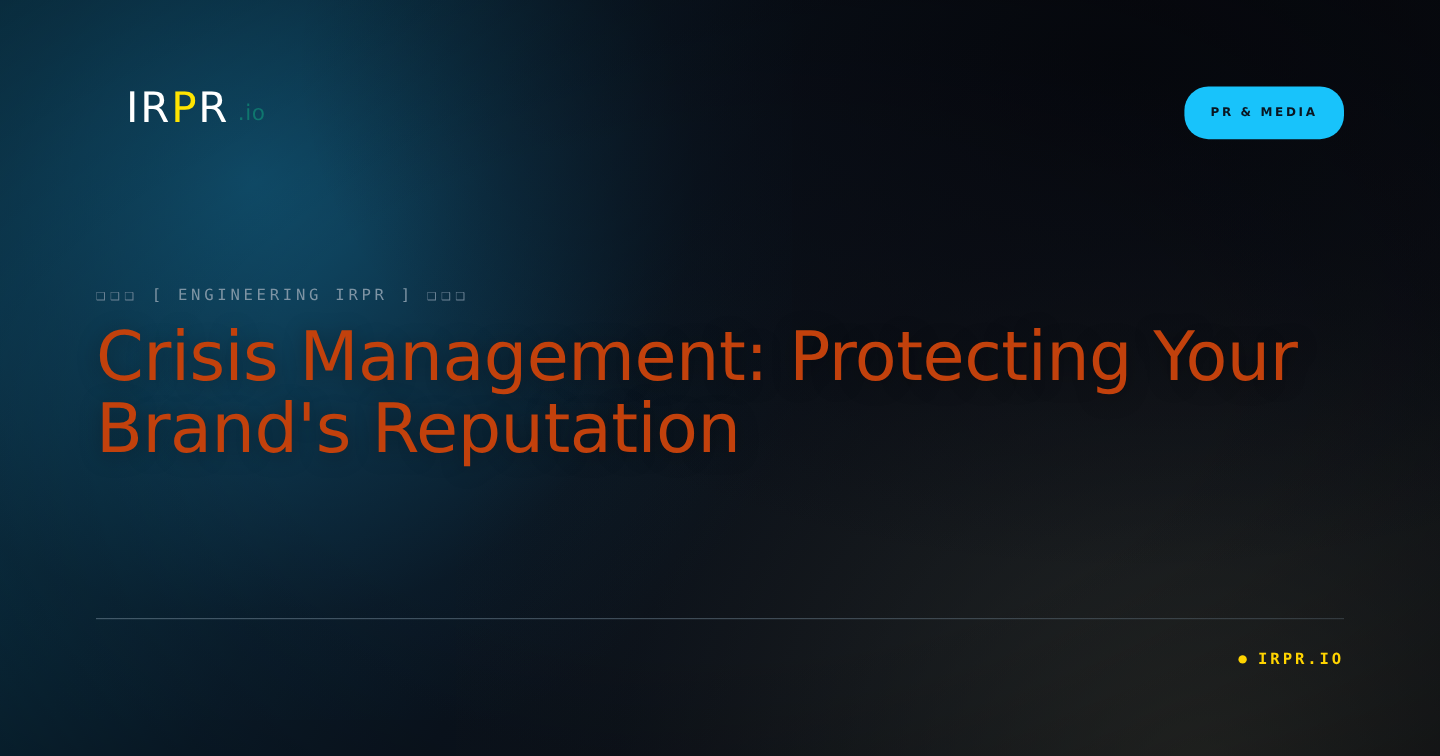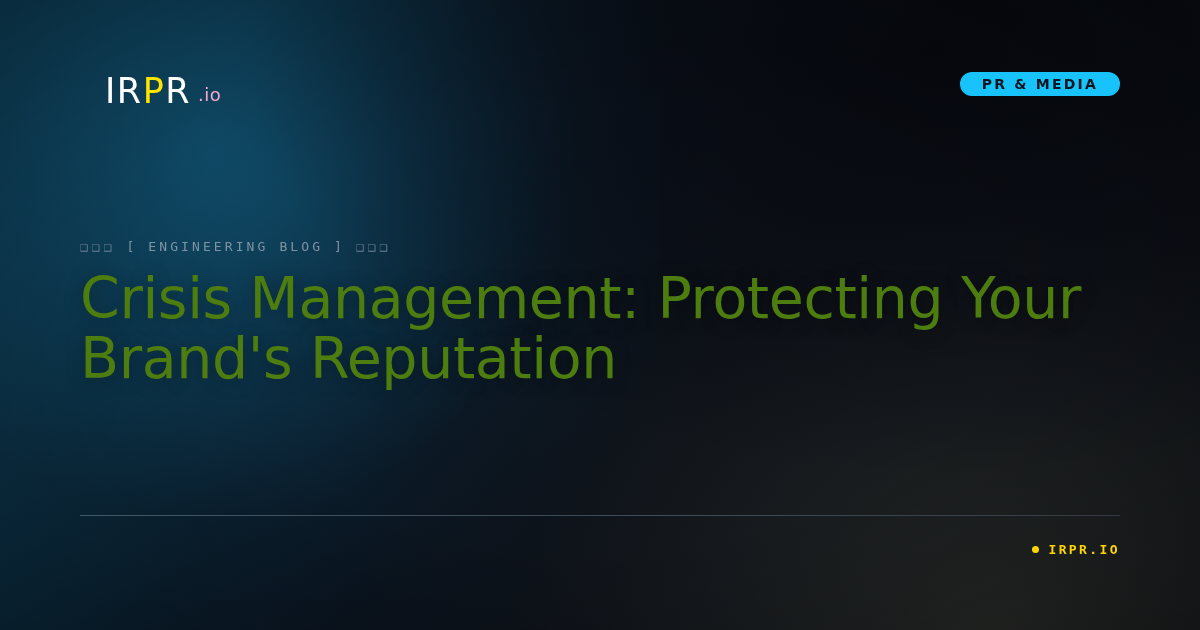--- a/index.html
+++ b/index.html
@@ -84,41 +84,41 @@
     font-weight: 400;
     letter-spacing: 1.5px;
     line-height: 1;
     white-space: nowrap;
     color: #ffffff;
   }
   .logo .seg-ir { color: #ffffff; margin-left: 25px; }
   .logo .seg-p  { color: #ffe400; }
   .logo .seg-r  { color: #ffffff; }
   .logo .seg-io {
-    color: #f9a8d4;
+    color: #0f766e;
     font-size: 18px;
     letter-spacing: 0.5px;
     margin-left: 7px;
     vertical-align: 2px;
   }
 
   
   .badge {
     position: absolute;
     right: 80px;
     top: 72px;
-    height: 24px;
+    height: 44px;
     padding: 0 22px;
     display: flex;
     align-items: center;
     justify-content: center;
     border-radius: 20px;
     background: #18c3fb;
     color: #0a1520;
-    font-size: 14px;
+    font-size: 10px;
     font-weight: 700;
     letter-spacing: 2.2px;
     white-space: nowrap;
     box-sizing: border-box;
   }
 
   
   .kicker {
     position: absolute;
     left: 80px;
@@ -139,21 +139,21 @@
   .headline {
     position: absolute;
     left: 80px;
     top: 268px;
     width: 1010px;
     margin: 0;
     font-size: 57px;
     font-weight: 400;
     line-height: 1.06;
     letter-spacing: -0.4px;
-    color: #4d7c0f;
+    color: #c2410c;
     text-shadow: 0 2px 18px rgba(0,0,0,0.35);
   }
 
   
   .divider {
     position: absolute;
     left: 80px;
     top: 515px;
     width: 1040px;
     height: 1px;
@@ -205,21 +205,21 @@
     <div class="logo">
       <span class="seg-ir">IR</span><span class="seg-p">P</span><span class="seg-r">R</span><span class="seg-io">.io</span>
     </div>
 
     <div class="badge">
       <span>PR &amp; MEDIA</span>
     </div>
 
     <div class="kicker">
       <span class="tofu">❑❑❑</span>
-      <span>[ ENGINEERING BLOG ]</span>
+      <span>[ ENGINEERING IRPR ]</span>
       <span class="tofu">❑❑❑</span>
     </div>
 
     <h1 class="headline">Crisis Management: Protecting Your Brand's Reputation</h1>
 
     <div class="divider"></div>
 
     <div class="footer">
       <span class="footer-dot"></span>
       <span class="footer-text">IRPR.IO</span>

